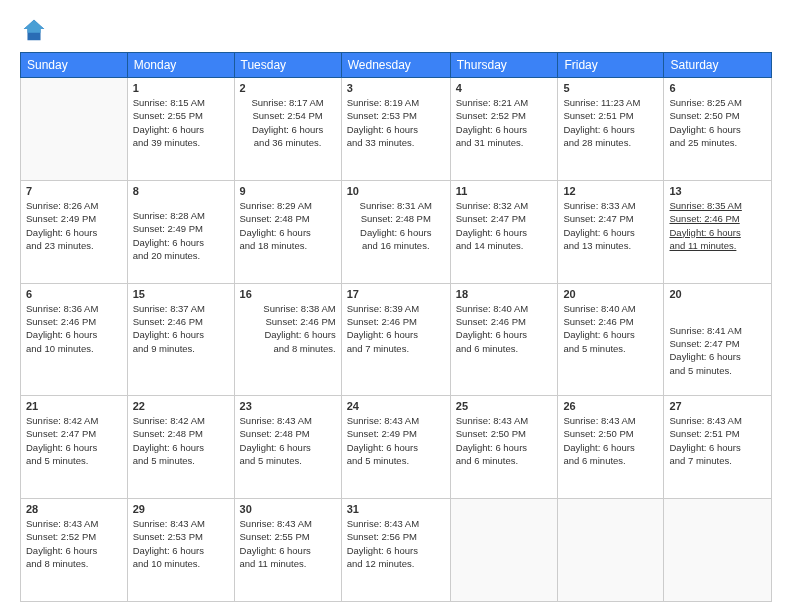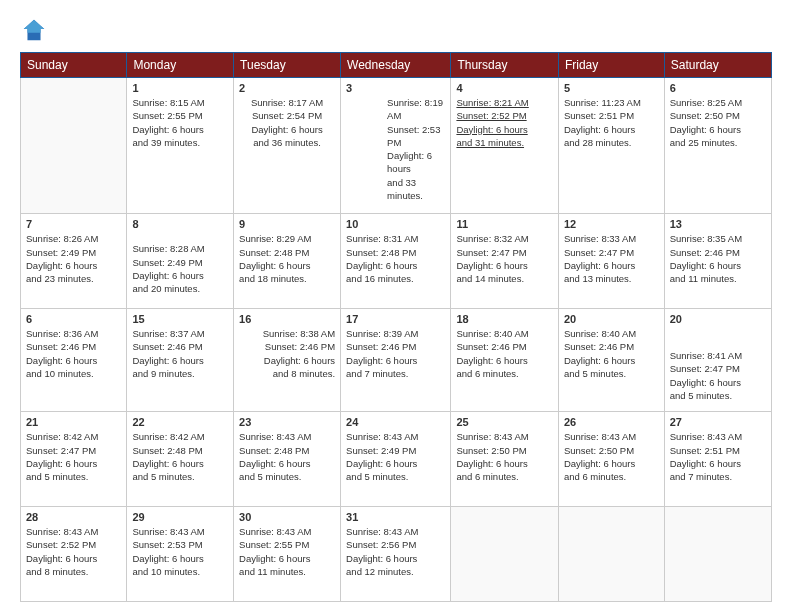--- a/index.html
+++ b/index.html
@@ -59,21 +59,21 @@
       font-size: 14px;
       color: #555;
     }
     .calendar {
       width: 100%;
       border-collapse: collapse;
       flex: 1;
       font-size: 10.5px;
     }
     .calendar thead tr th {
-      background-color: #7f1d1d;
+      background-color: #3b82f6;
       color: #fff;
       text-align: left;
       padding: 5px 6px;
       font-size: 12px;
       font-weight: normal;
       border: 1px solid #1a5a9a;
     }
     .calendar tbody tr td {
       border: 1px solid #ccc;
       vertical-align: top;
@@ -141,28 +141,28 @@
           </td>
           <td>
             <div class="day-num">2</div>
             <div class="day-info" style="white-space: pre-line; text-align: center;">Sunrise: 8:17 AM
 Sunset: 2:54 PM
 Daylight: 6 hours
 and 36 minutes.</div>
           </td>
           <td>
             <div class="day-num">3</div>
-            <div class="day-info" style="white-space: pre-line; margin-left: 41px;">Sunrise: 8:19 AM
+            <div class="day-info" style="white-space: pre-line;">Sunrise: 8:19 AM
 Sunset: 2:53 PM
 Daylight: 6 hours
 and 33 minutes.</div>
           </td>
           <td>
             <div class="day-num">4</div>
-            <div class="day-info" style="white-space: pre-line; text-decoration: underline;">Sunrise: 8:21 AM
+            <div class="day-info" style="white-space: pre-line;">Sunrise: 8:21 AM
 Sunset: 2:52 PM
 Daylight: 6 hours
 and 31 minutes.</div>
           </td>
           <td>
             <div class="day-num">5</div>
             <div class="day-info" style="white-space: pre-line;">Sunrise: 11:23 AM
 Sunset: 2:51 PM
 Daylight: 6 hours
 and 28 minutes.</div>
@@ -192,42 +192,42 @@
           </td>
           <td>
             <div class="day-num">9</div>
             <div class="day-info" style="white-space: pre-line;">Sunrise: 8:29 AM
 Sunset: 2:48 PM
 Daylight: 6 hours
 and 18 minutes.</div>
           </td>
           <td>
             <div class="day-num">10</div>
-            <div class="day-info" style="white-space: pre-line;">Sunrise: 8:31 AM
+            <div class="day-info" style="white-space: pre-line; text-align: center;">Sunrise: 8:31 AM
 Sunset: 2:48 PM
 Daylight: 6 hours
 and 16 minutes.</div>
           </td>
           <td>
             <div class="day-num">11</div>
             <div class="day-info" style="white-space: pre-line;">Sunrise: 8:32 AM
 Sunset: 2:47 PM
 Daylight: 6 hours
 and 14 minutes.</div>
           </td>
           <td>
             <div class="day-num">12</div>
             <div class="day-info" style="white-space: pre-line;">Sunrise: 8:33 AM
 Sunset: 2:47 PM
 Daylight: 6 hours
 and 13 minutes.</div>
           </td>
           <td>
             <div class="day-num">13</div>
-            <div class="day-info" style="white-space: pre-line;">Sunrise: 8:35 AM
+            <div class="day-info" style="white-space: pre-line; text-decoration: underline;">Sunrise: 8:35 AM
 Sunset: 2:46 PM
 Daylight: 6 hours
 and 11 minutes.</div>
           </td>
         </tr>
         <tr>
           <td>
             <div class="day-num">6</div>
             <div class="day-info" style="white-space: pre-line;">Sunrise: 8:36 AM
 Sunset: 2:46 PM

